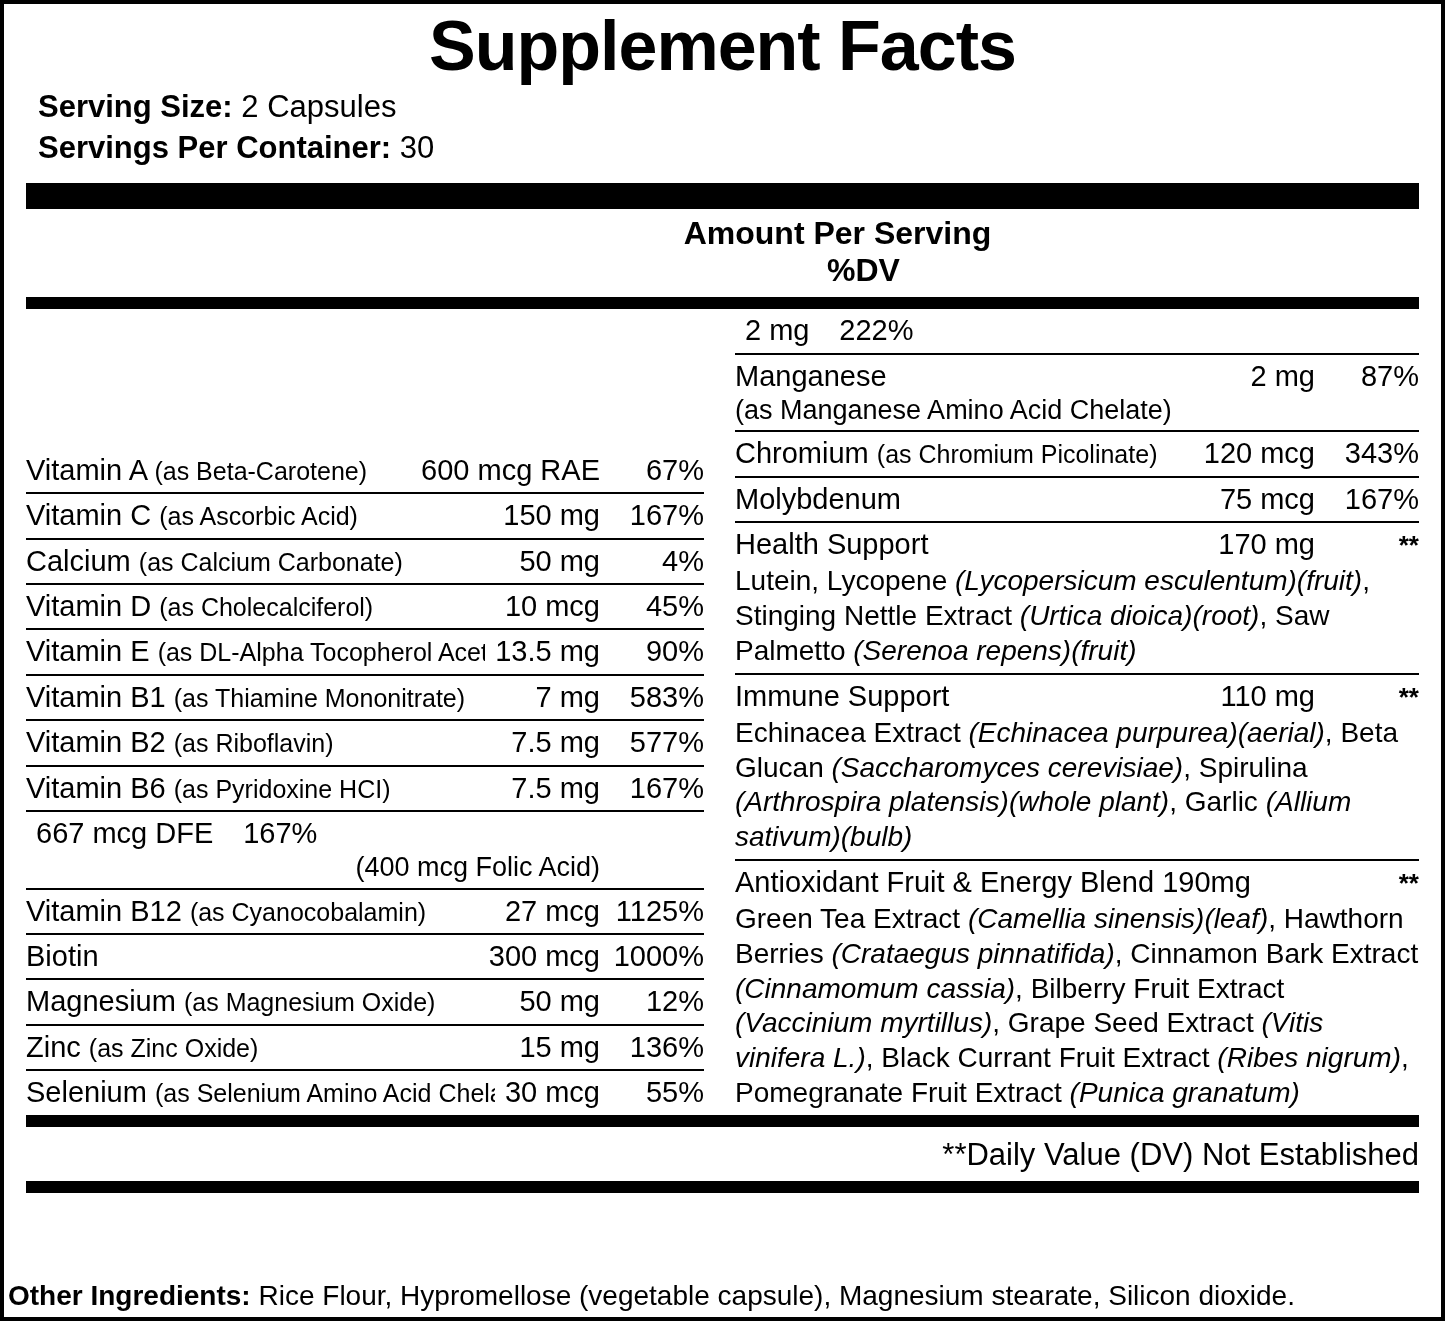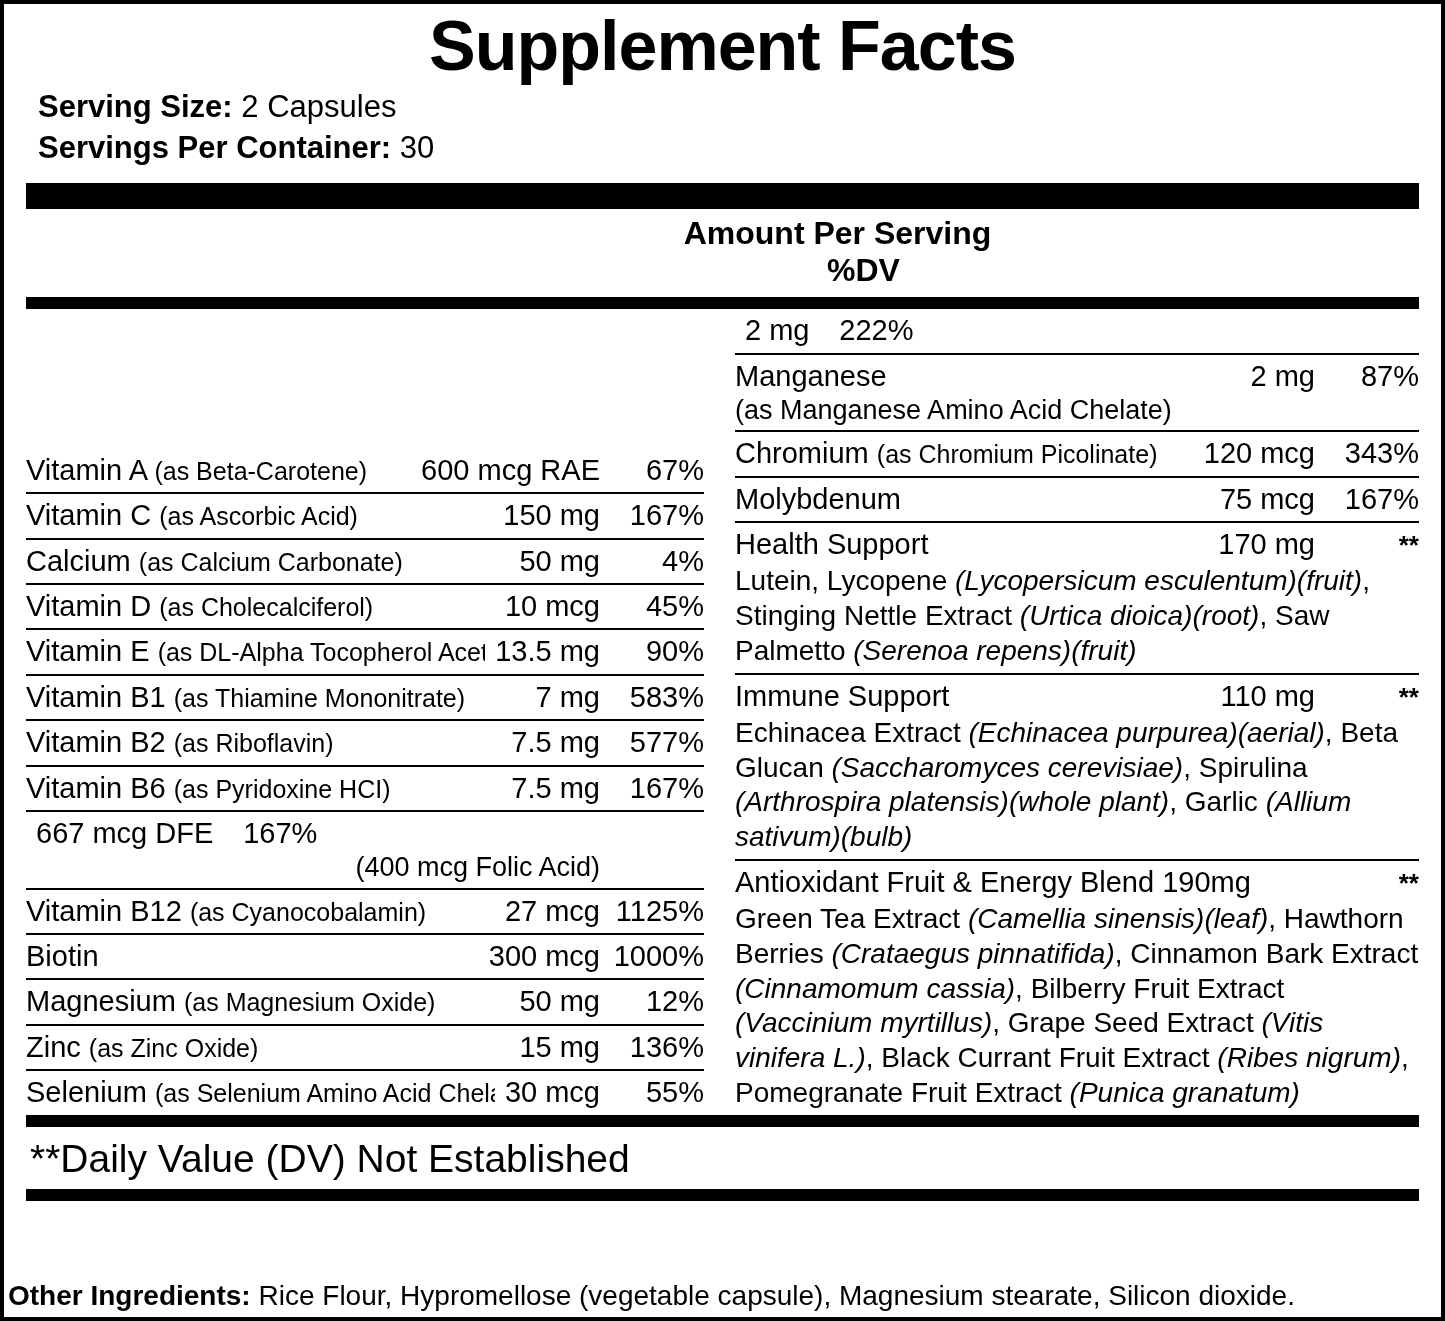--- a/index.html
+++ b/index.html
@@ -118,22 +118,23 @@
   .nsecond.left { text-align: left; padding-right: 0; }
 
   .blend-body {
     font-size: 28px;
     line-height: 1.24;
     padding-top: 2px;
   }
   .blend-body i { font-style: italic; }
 
   .footnote {
-    font-size: 39px;
+    font-size: 31px;
     padding: 10px 0 8px 4px;
+    text-align: right;
   }
   .bottom-rule {
     height: 12px;
     background: #000;
   }
   .other {
     font-size: 28px;
     line-height: 1.25;
     padding: 8px 0 0 0;
     position: absolute;

